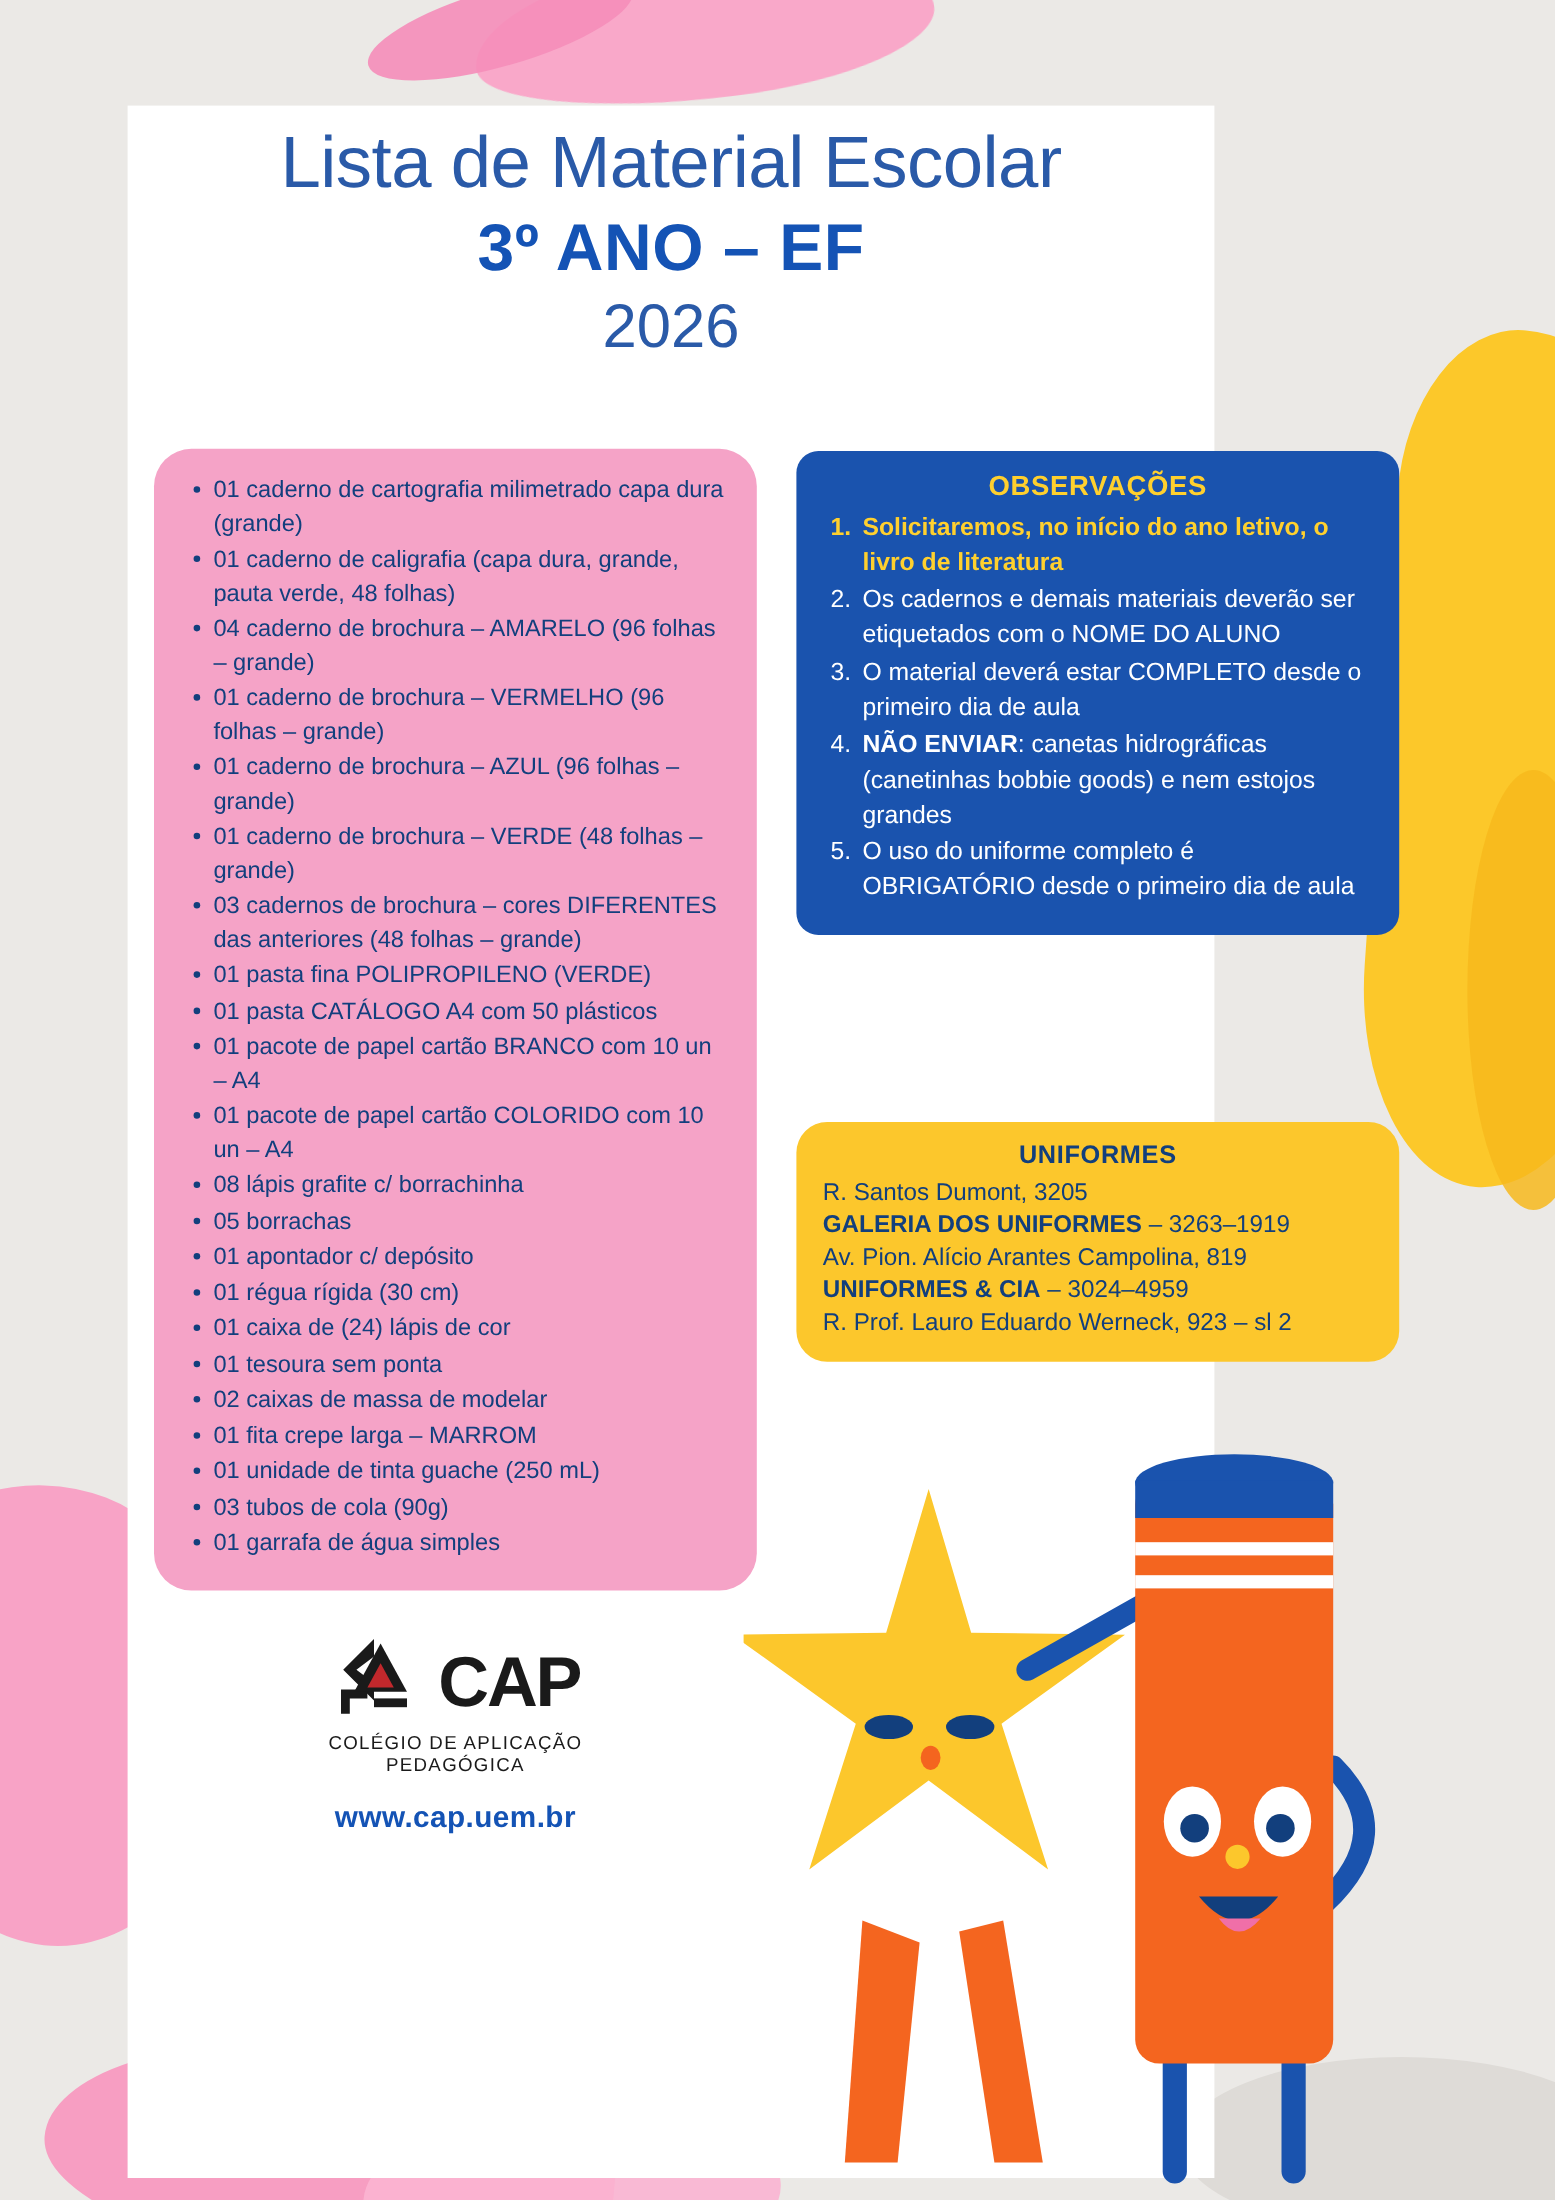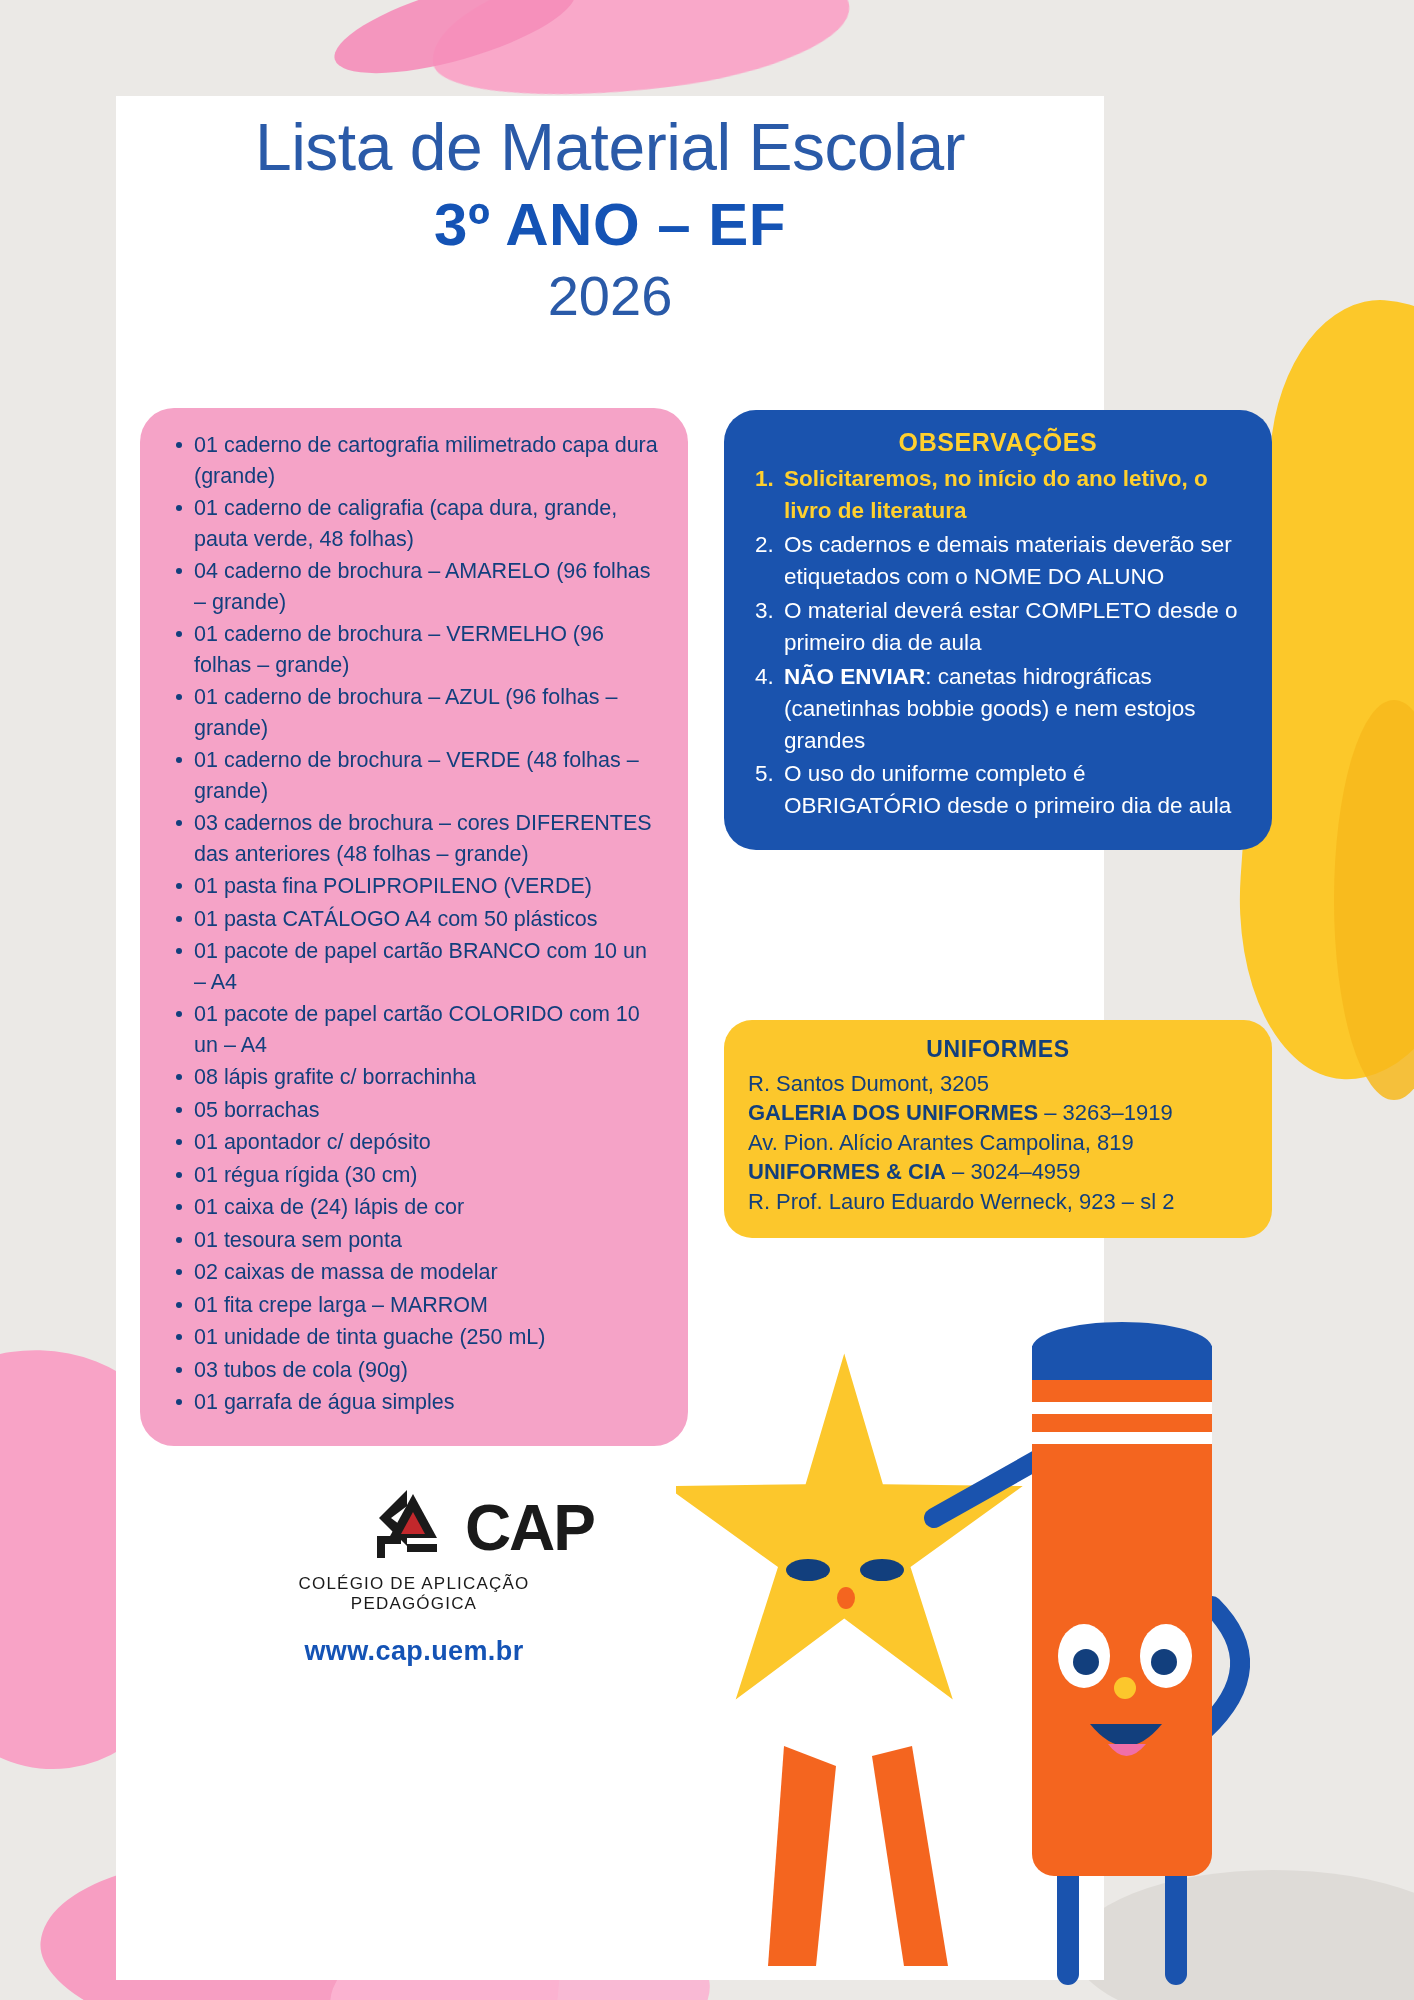--- a/index.html
+++ b/index.html
@@ -173,21 +173,21 @@
     background: #123f7d;
   }
 
   
   .obs-card {
     position: absolute;
     left: 608px;
     top: 2px;
     width: 548px;
     background: #1a53ae;
-    border-radius: 32px;
+    border-radius: 20px;
     padding: 18px 26px 26px 26px;
     box-sizing: border-box;
   }
   .obs-title {
     text-align: center;
     color: #ffd02e;
     font-weight: bold;
     font-size: 25px;
     letter-spacing: 0.6px;
     margin-bottom: 6px;
@@ -243,21 +243,21 @@
   .logo-wrap {
     position: absolute;
     left: 118px;
     top: 1388px;
     width: 360px;
     text-align: center;
   }
   .logo-row {
     display: flex;
     align-items: center;
-    justify-content: flex-end;
+    justify-content: center;
     gap: 6px;
   }
   .logo-cap-text {
     font-size: 64px;
     font-weight: bold;
     color: #1a1a1a;
     letter-spacing: -2px;
     line-height: 1;
   }
   .logo-sub {

